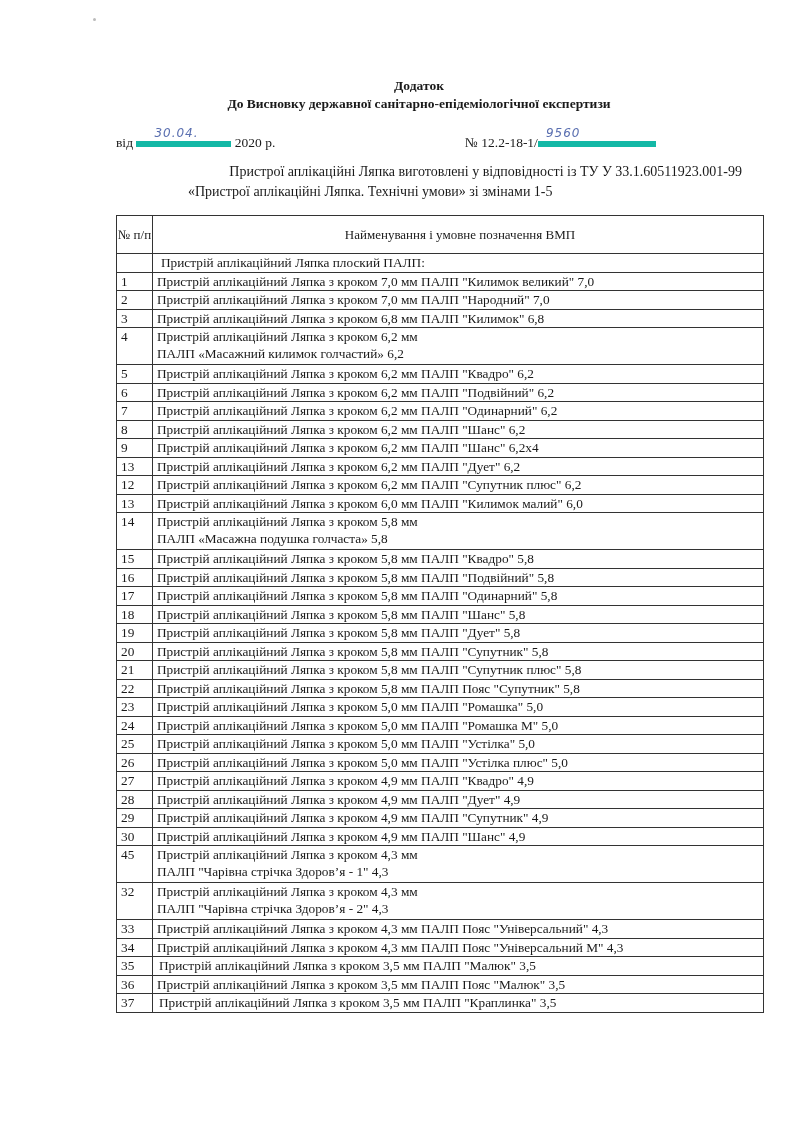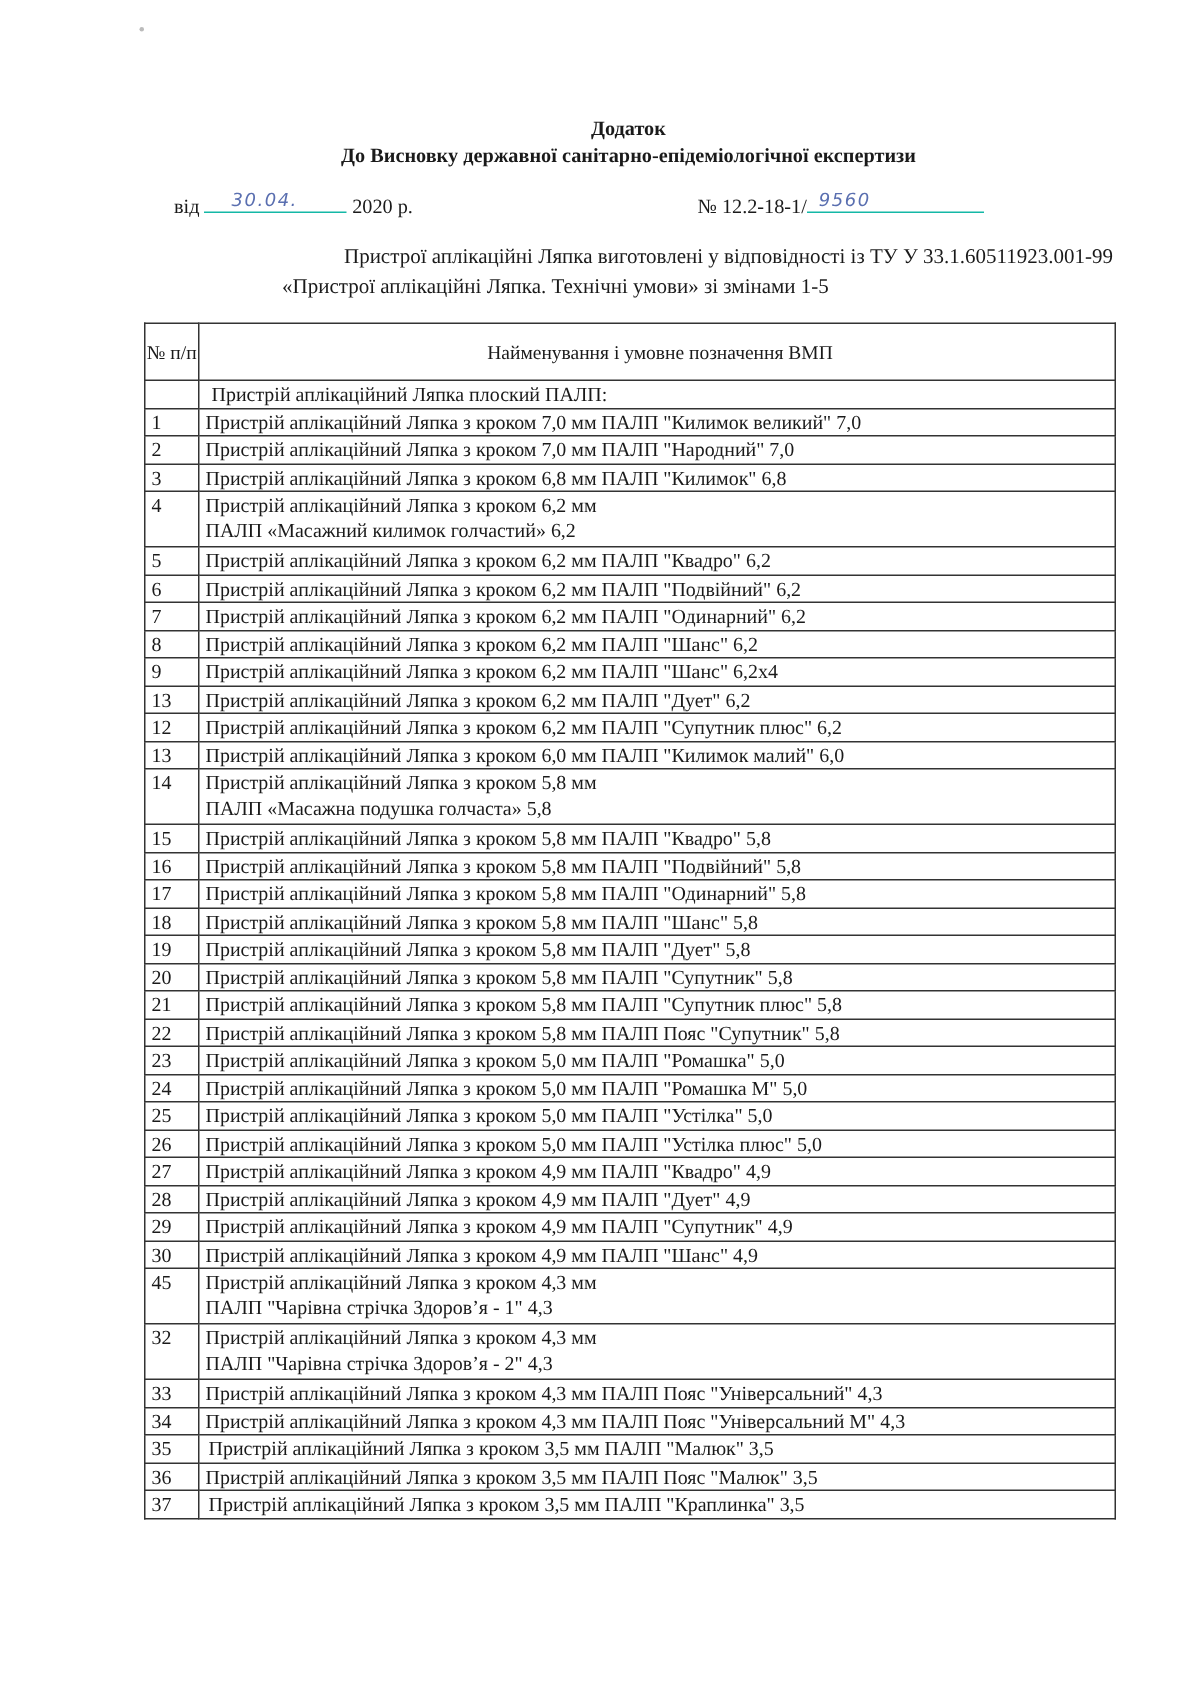--- a/index.html
+++ b/index.html
@@ -12,31 +12,31 @@
     position: absolute; left: 0; width: 794px; text-align: center;
     font-weight: bold; font-size: 13.5px; top: 78px; left: 22px;
   }
   .subtitle {
     position: absolute; left: 22px; width: 794px; text-align: center;
     font-weight: bold; font-size: 13.5px; top: 96px;
   }
   .date-line { position: absolute; top: 127px; left: 116px; font-size: 13.5px; }
   .num-line { position: absolute; top: 127px; left: 465px; font-size: 13.5px; }
   .blank {
-    display: inline-block; border-bottom: 1px solid #14b8a6; position: relative; vertical-align: baseline;
+    display: inline-block; border-bottom: 6px solid #14b8a6; position: relative; vertical-align: baseline;
     height: 14px;
   }
   .hand {
     font-family: "DejaVu Sans", sans-serif; font-style: italic; color: #5a6fb0;
     font-size: 12px; position: absolute; top: -1px; letter-spacing: 1px;
   }
   .intro1 { position: absolute; top: 164px; right: 52px; font-size: 14px; }
   .intro2 { position: absolute; top: 184px; left: 188px; font-size: 14px; }
   table.main {
-    position: absolute; left: 96px; top: 215px; width: 648px;
+    position: absolute; left: 116px; top: 215px; width: 648px;
     border-collapse: collapse; font-size: 13.3px; line-height: 17px;
   }
   table.main td, table.main th {
     border: 1px solid #333; padding: 0 0 0 4px; vertical-align: top; font-weight: normal;
   }
   table.main th { text-align: center; vertical-align: middle; font-size: 13px; }
   .col-no { width: 31px; }
   .hdr-row th { height: 37px; line-height: 15px; }
   .row td { height: 17.5px; }
   .row.double td { height: 36px; }

